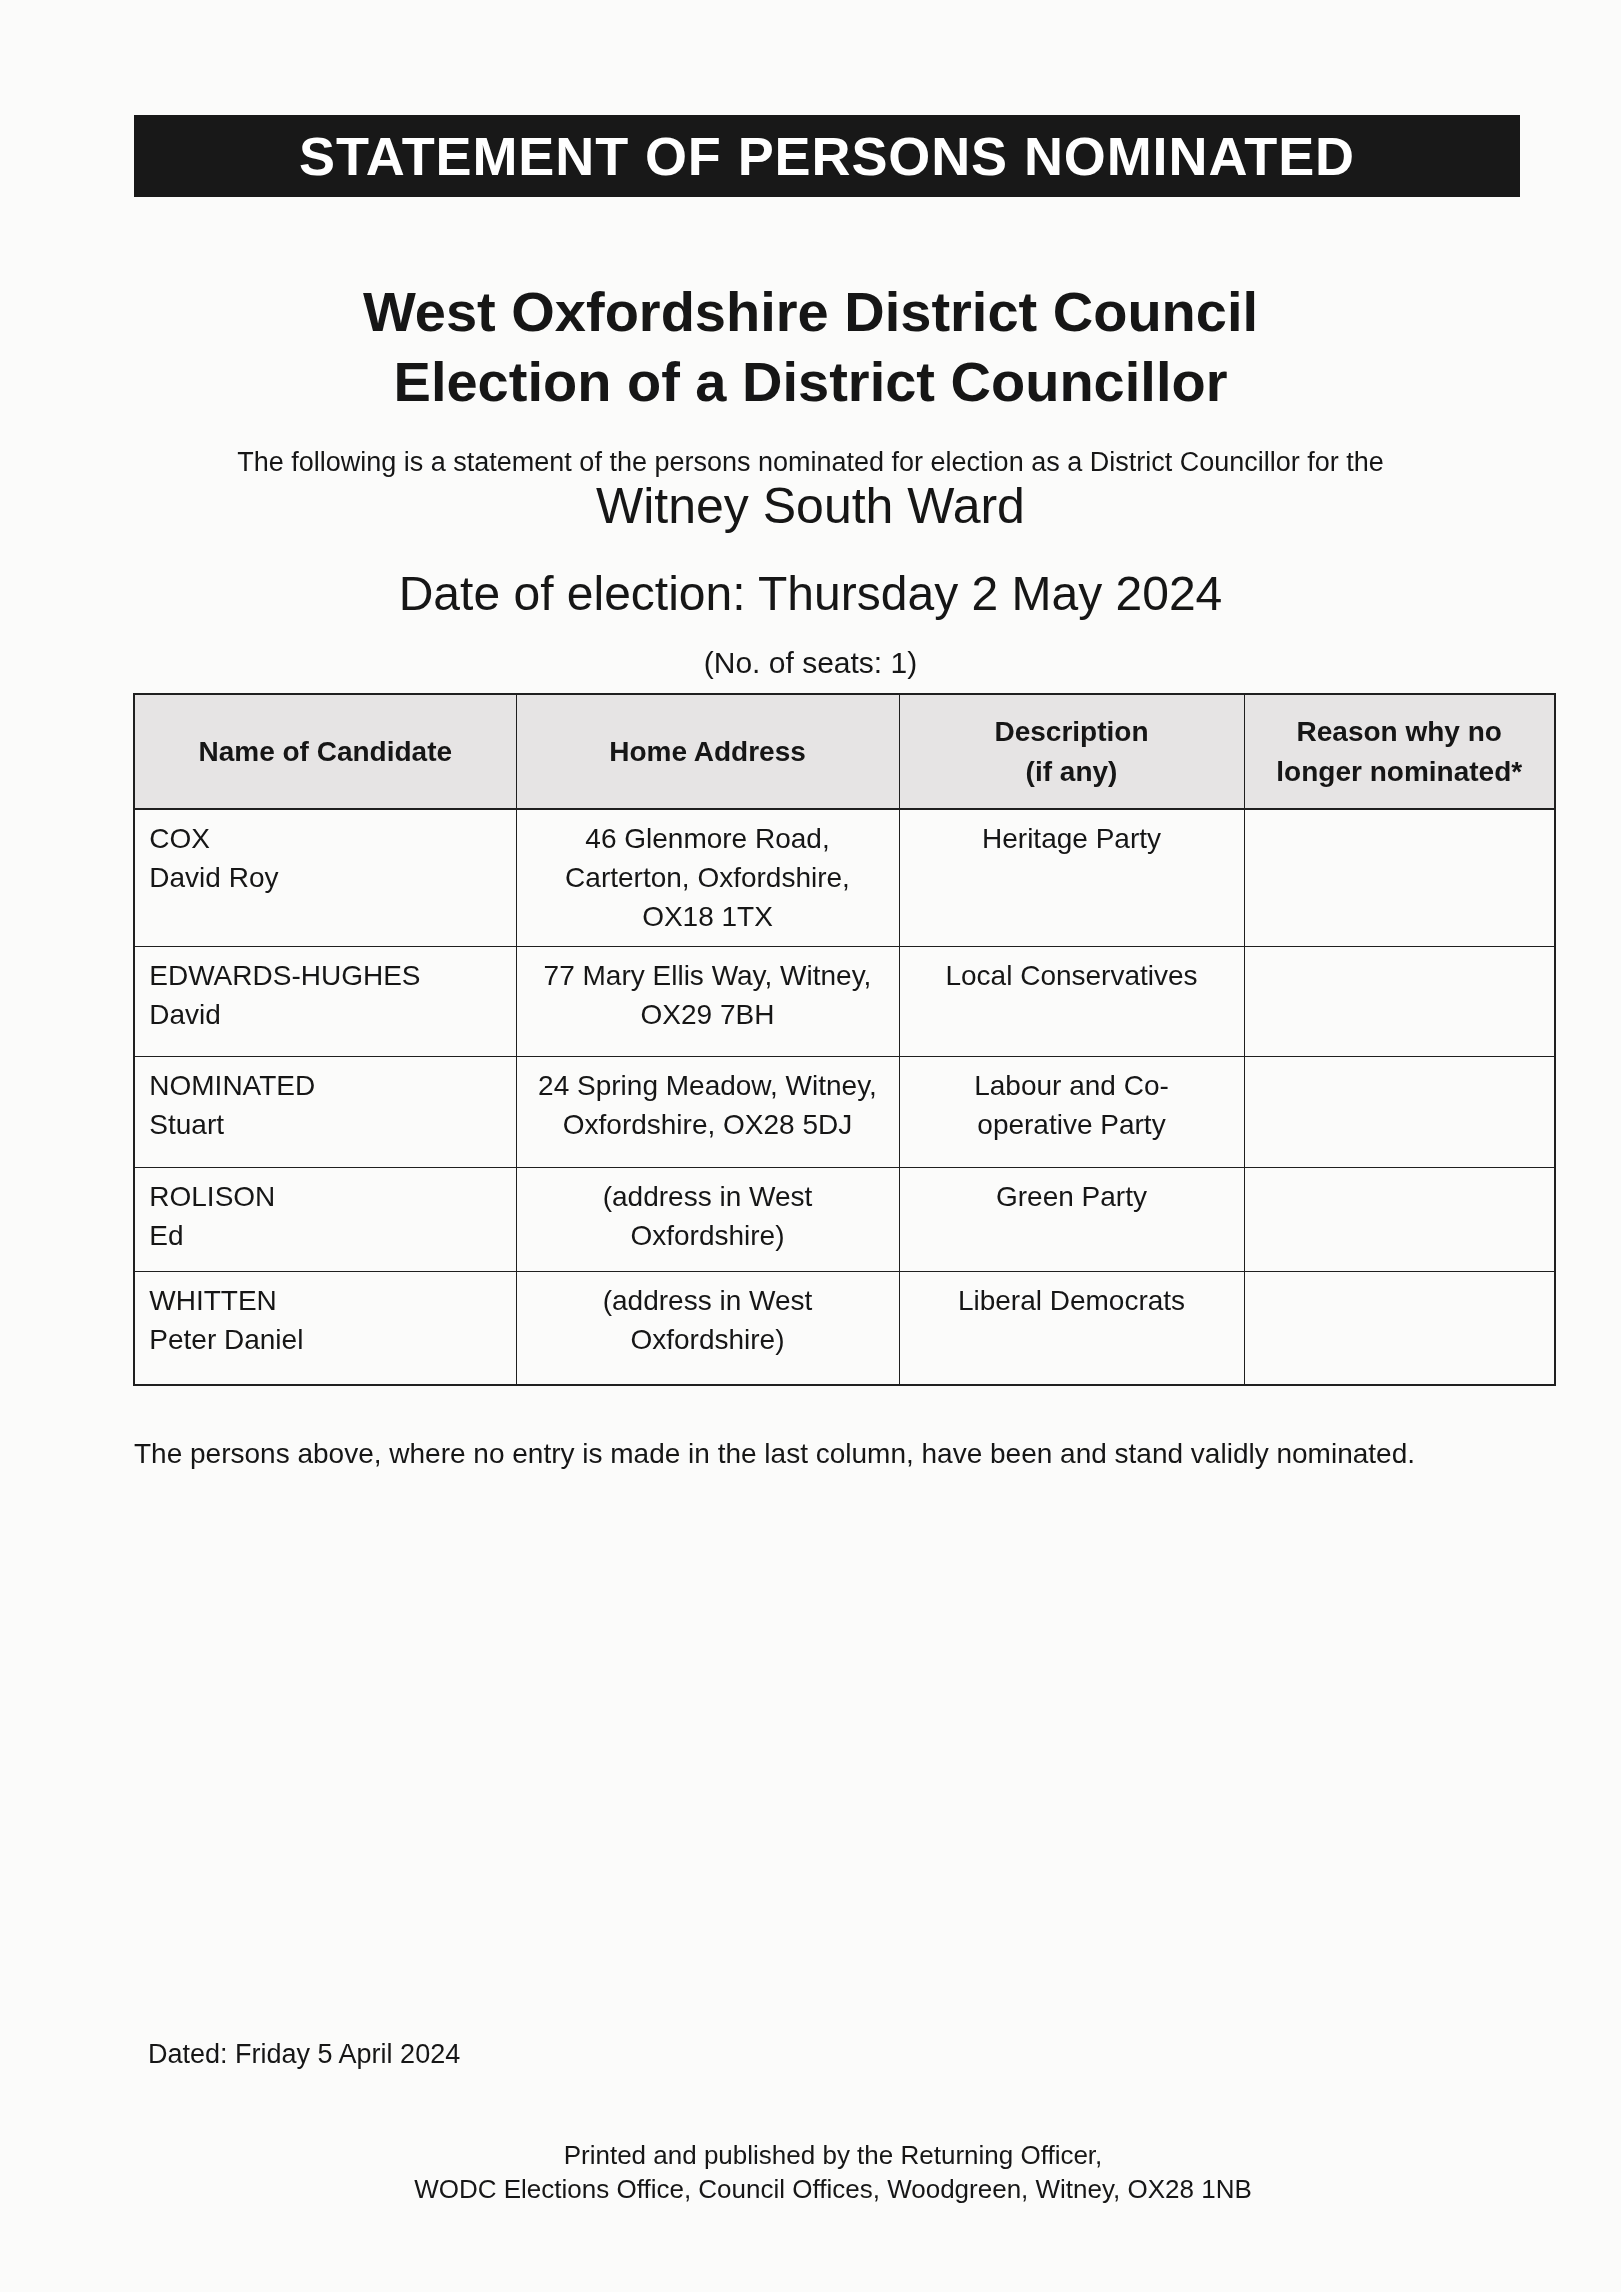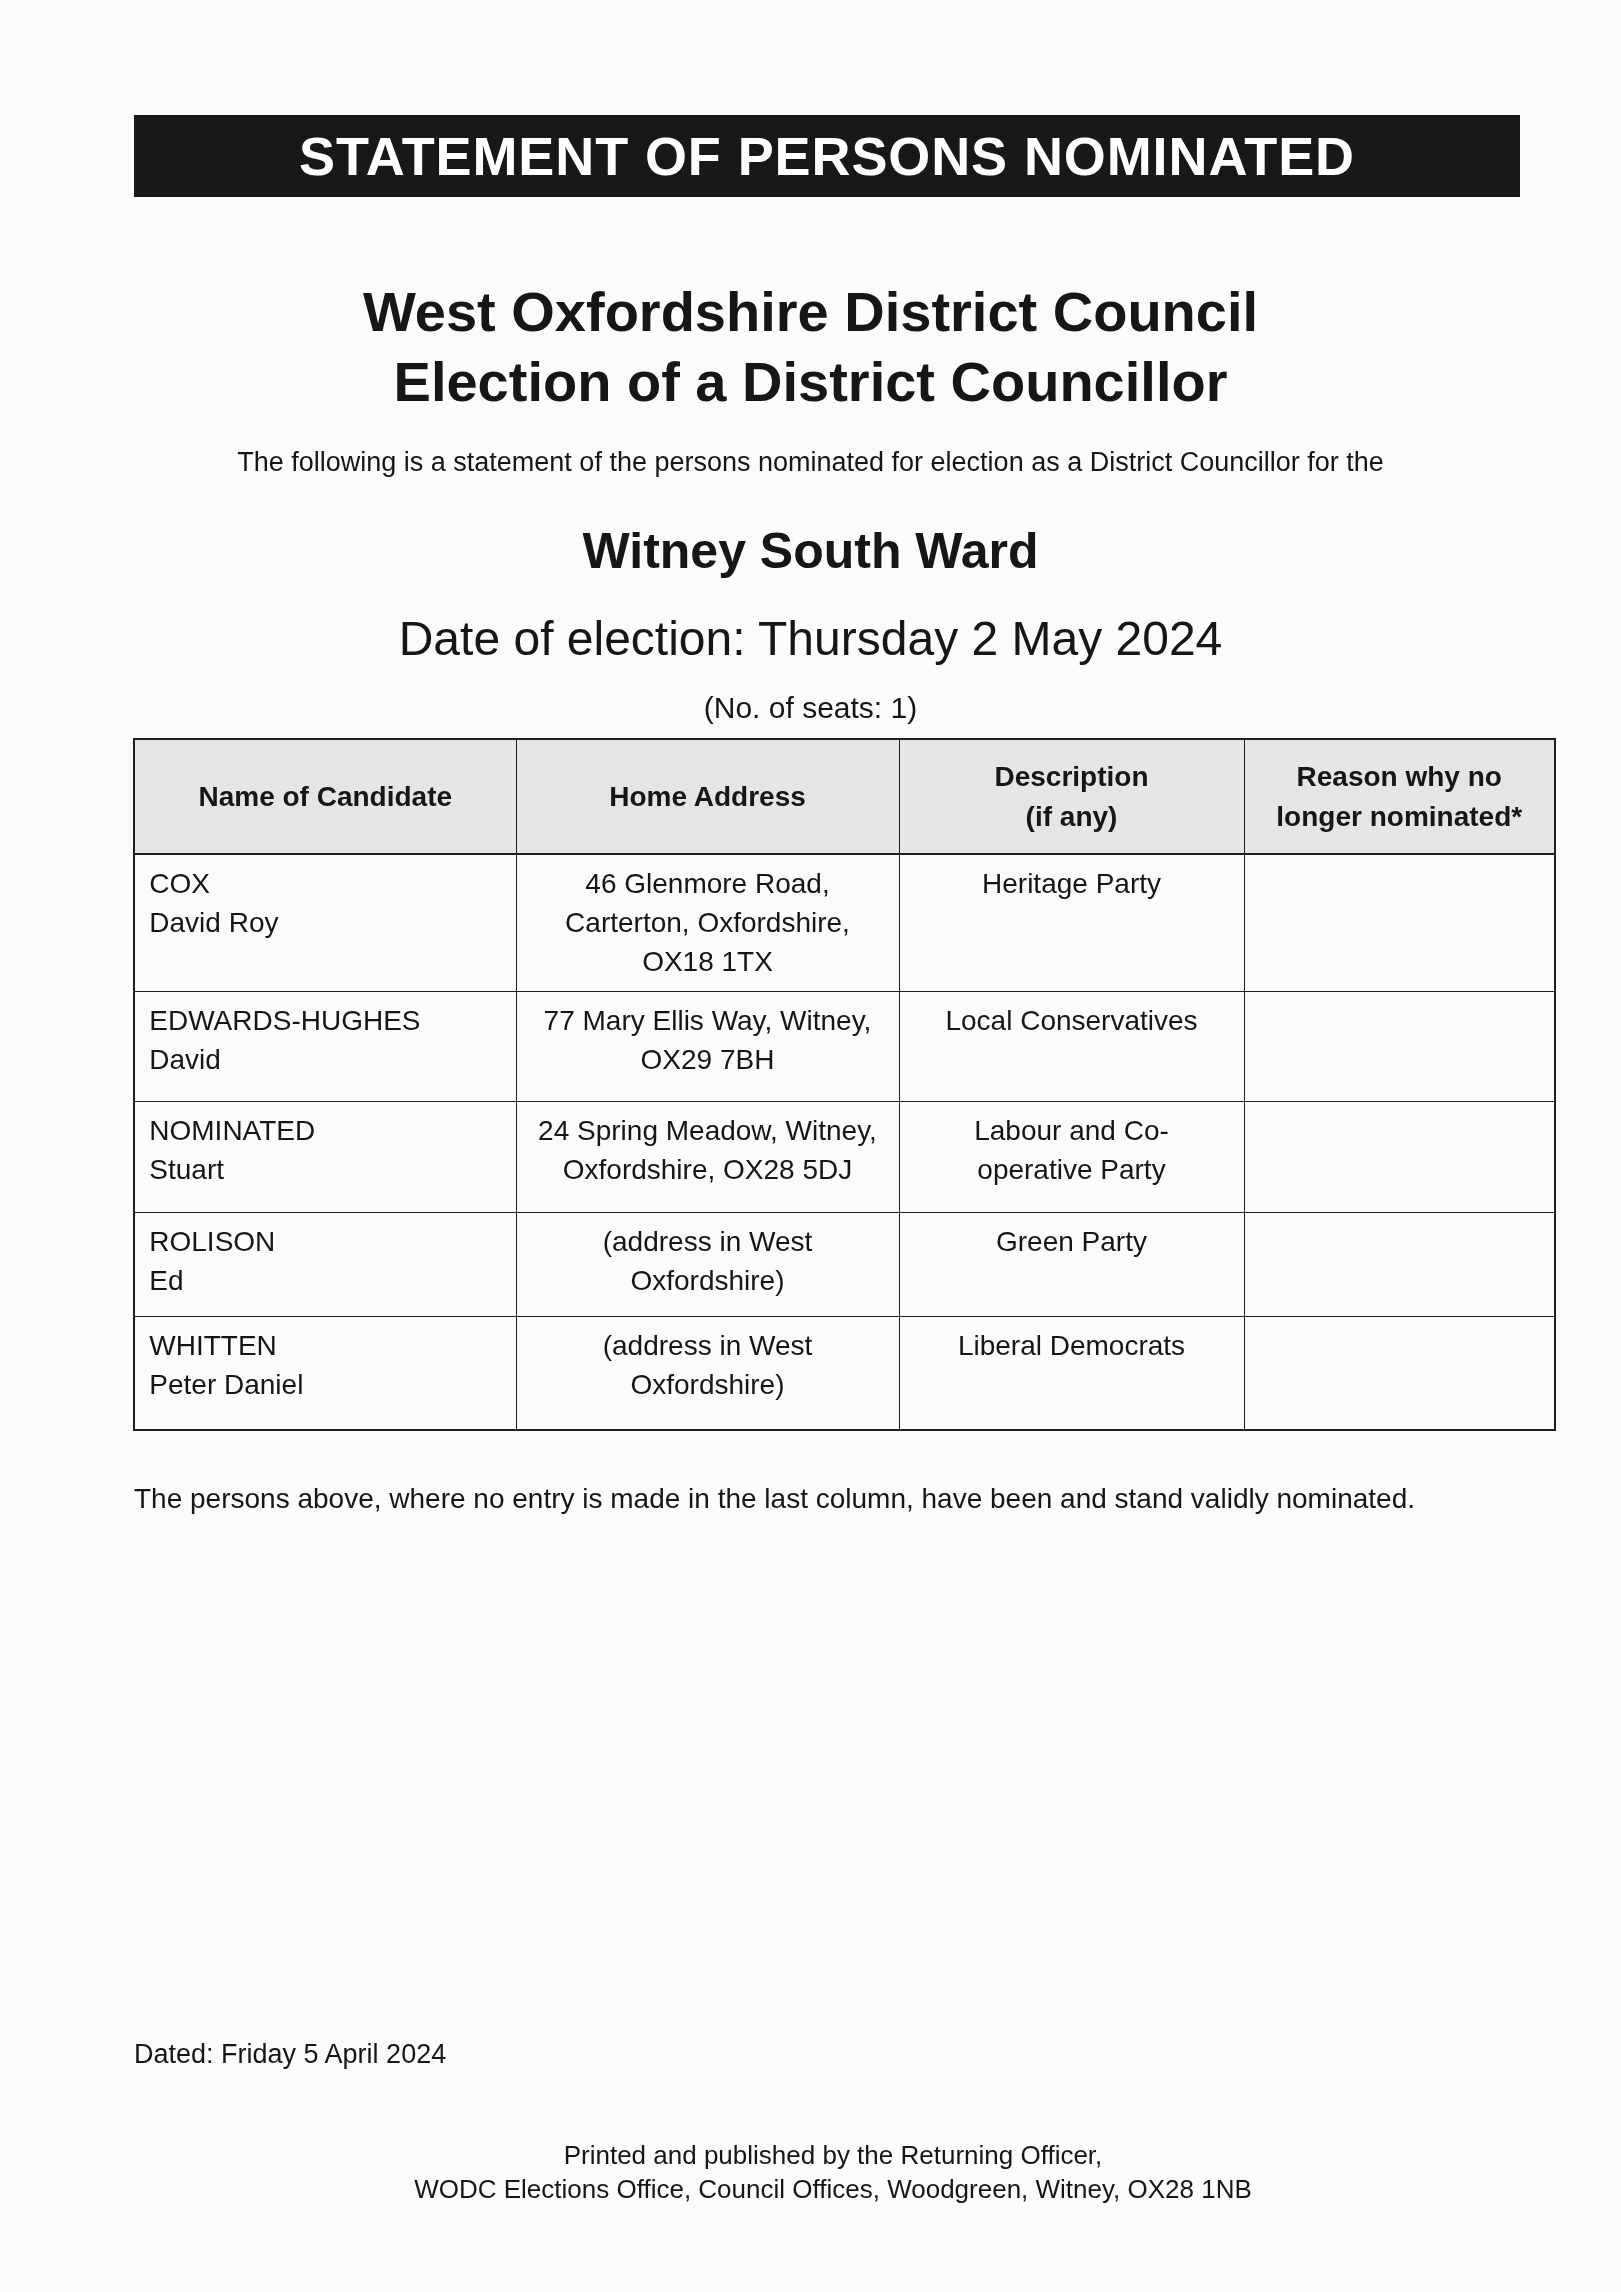--- a/index.html
+++ b/index.html
@@ -44,24 +44,23 @@
     font-weight: bold;
     line-height: 1.25;
   }
   .intro-text {
     margin-top: 29px;
     text-align: center;
     font-size: 27px;
     line-height: 1.2;
   }
   .ward-name {
-    margin-top: 45px;
     text-align: center;
     font-size: 50px;
-    font-weight: bold;
+    font-weight: normal;
     line-height: 1.15;
   }
   .date-line {
     margin-top: 30px;
     text-align: center;
     font-size: 48px;
     font-weight: normal;
     line-height: 1.15;
   }
   .seats-line {
@@ -104,21 +103,21 @@
   tbody tr:nth-child(4) { height: 104px; }
   tbody tr:nth-child(5) { height: 114px; margin-top: 36px; }
   .pre { white-space: pre-line; text-align: center; }
   .validity-note {
     margin: 50px 0 0 134px;
     font-size: 28px;
     line-height: 1.3;
   }
   .dated-row {
     position: absolute;
-    left: 134px;
+    left: 148px;
     right: 161px;
     top: 2035px;
     display: flex;
     justify-content: space-between;
     align-items: flex-start;
     font-size: 27px;
     line-height: 1.45;
   }
   .officer-block { text-align: right; }
   .printed-block {

